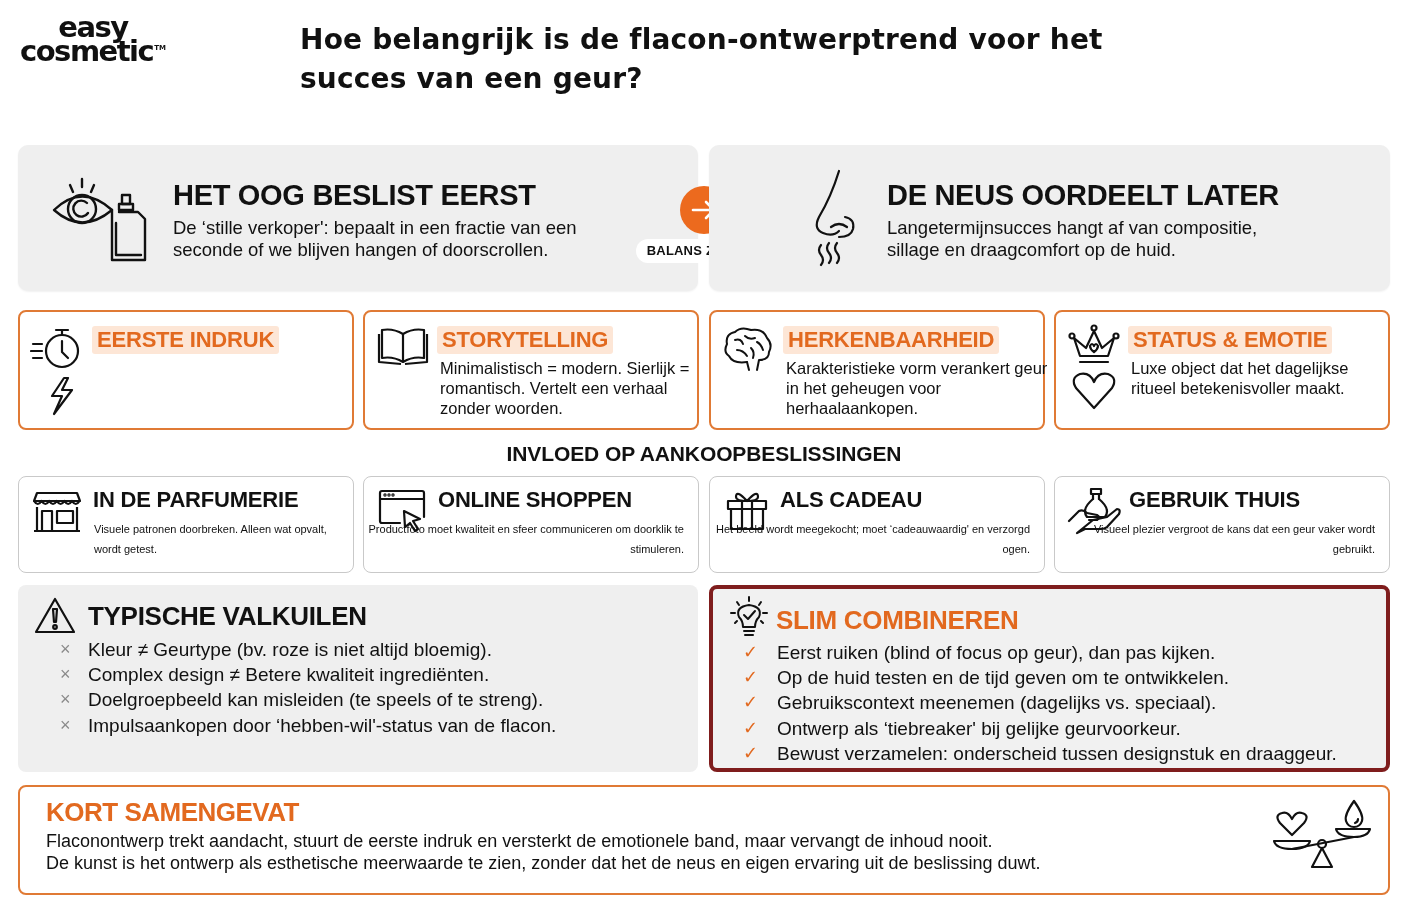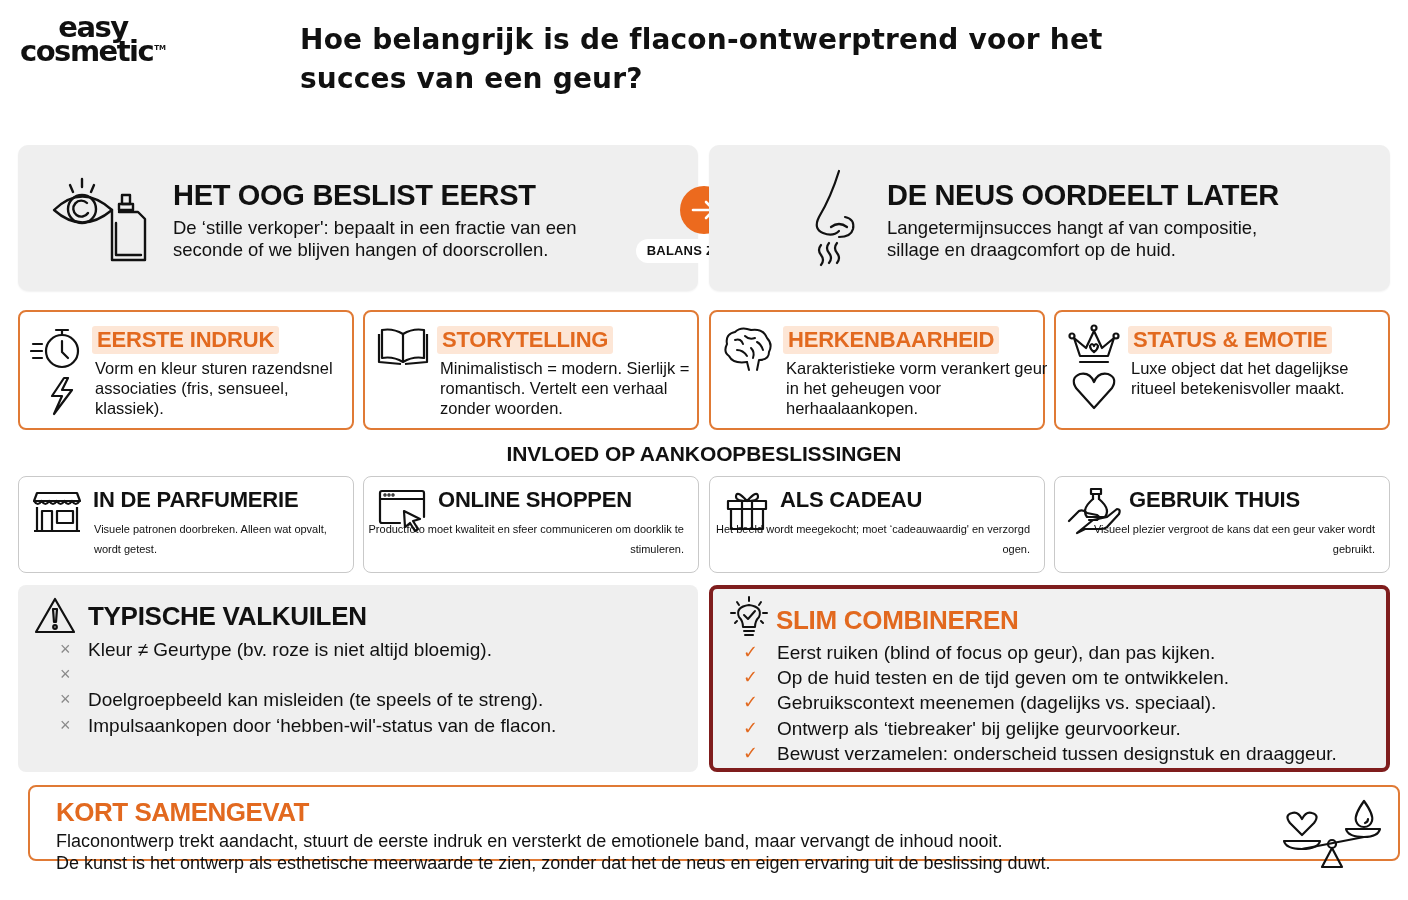--- a/index.html
+++ b/index.html
@@ -43,21 +43,21 @@
   .box.combine { left: 709px; width: 681px; background: #f1f1f1; border: 4px solid #7f1d1d; }
   .box h3 { position: absolute; left: 70px; top: 16px; font-size: 26px; font-weight: bold; letter-spacing: -0.3px; }
   .box.combine h3 { left: 63px; color: #e2691f; }
   .box ul { position: absolute; left: 42px; top: 52px; list-style: none; }
   .box.combine ul { left: 30px; top: 51px; }
   .box li { font-size: 19px; line-height: 25.2px; display: flex; align-items: center; }
   .box li .mark { width: 28px; display: inline-block; font-size: 18px; }
   .box.pitfalls li .mark { color: #8a8a8a; }
   .box.combine li .mark { color: #e2691f; width: 34px; }
 
-  .summary { position: absolute; left: 28px; top: 785px; width: 1372px; height: 76px; border: 2px solid #e07a35; border-radius: 8px; background: #fff; }
+  .summary { position: absolute; left: 18px; top: 785px; width: 1372px; height: 110px; border: 2px solid #e07a35; border-radius: 8px; background: #fff; }
   .summary h3 { position: absolute; left: 26px; top: 10px; font-size: 26px; font-weight: bold; color: #e2691f; letter-spacing: -0.5px; }
   .summary p { position: absolute; left: 26px; top: 43px; font-size: 18px; line-height: 22px; }
   .summary .icon { position: absolute; left: 1252px; top: 10px; }
 </style>
 </head>
 <body>
 
 <div class="logo">
   <span class="l1">easy</span>
   <span class="l2"><span>cosmetic</span><span class="tm">TM</span></span>
@@ -117,21 +117,20 @@
         <line x1="1" y1="25" x2="12" y2="25"></line>
         <line x1="3" y1="32" x2="12" y2="32"></line>
       <circle cx="32" cy="25" r="16"></circle>
         <line x1="32" y1="5" x2="32" y2="9"></line>
         <line x1="26" y1="4" x2="38" y2="4"></line>
       <polyline points="32,15 32,26 38,32"></polyline>
       <path d="M34 52 L22 70 L32 70 L24 88 L42 64 L32 64 L38 52 Z"></path>
     </svg>
   </span>
   <span class="tag">EERSTE INDRUK</span>
-  <p class="desc">Vorm en kleur sturen razendsnel associaties (fris, sensueel, klassiek).</p>
 </div>
 
 <div class="card orange" style="left:363px;">
   <span class="icon" style="left:12px;top:14px;">
     <svg width="52" height="40" viewBox="0 0 52 40" fill="none" stroke="#111" stroke-width="2.2" stroke-linejoin="round">
       <path d="M26 8 Q16 2 5 4 L5 32 Q16 30 26 36 Q36 30 47 32 L47 4 Q36 2 26 8 Z"></path>
       <line x1="26" y1="8" x2="26" y2="36"></line>
       <path d="M2 8 L2 36 L24 38"></path>
         <path d="M50 8 L50 36 L28 38"></path>
     </svg>
@@ -243,20 +242,21 @@
     </svg>
   </span>
   <h3>TYPISCHE VALKUILEN</h3>
   <ul>
     <li>
         <span class="mark">×</span>
         <span>Kleur ≠ Geurtype (bv. roze is niet altijd bloemig).</span>
       </li>
     <li>
         <span class="mark">×</span>
+        <span>Complex design ≠ Betere kwaliteit ingrediënten.</span>
       </li>
     <li>
         <span class="mark">×</span>
         <span>Doelgroepbeeld kan misleiden (te speels of te streng).</span>
       </li>
     <li>
         <span class="mark">×</span>
         <span>Impulsaankopen door ‘hebben-wil'-status van de flacon.</span>
       </li>
   </ul>

